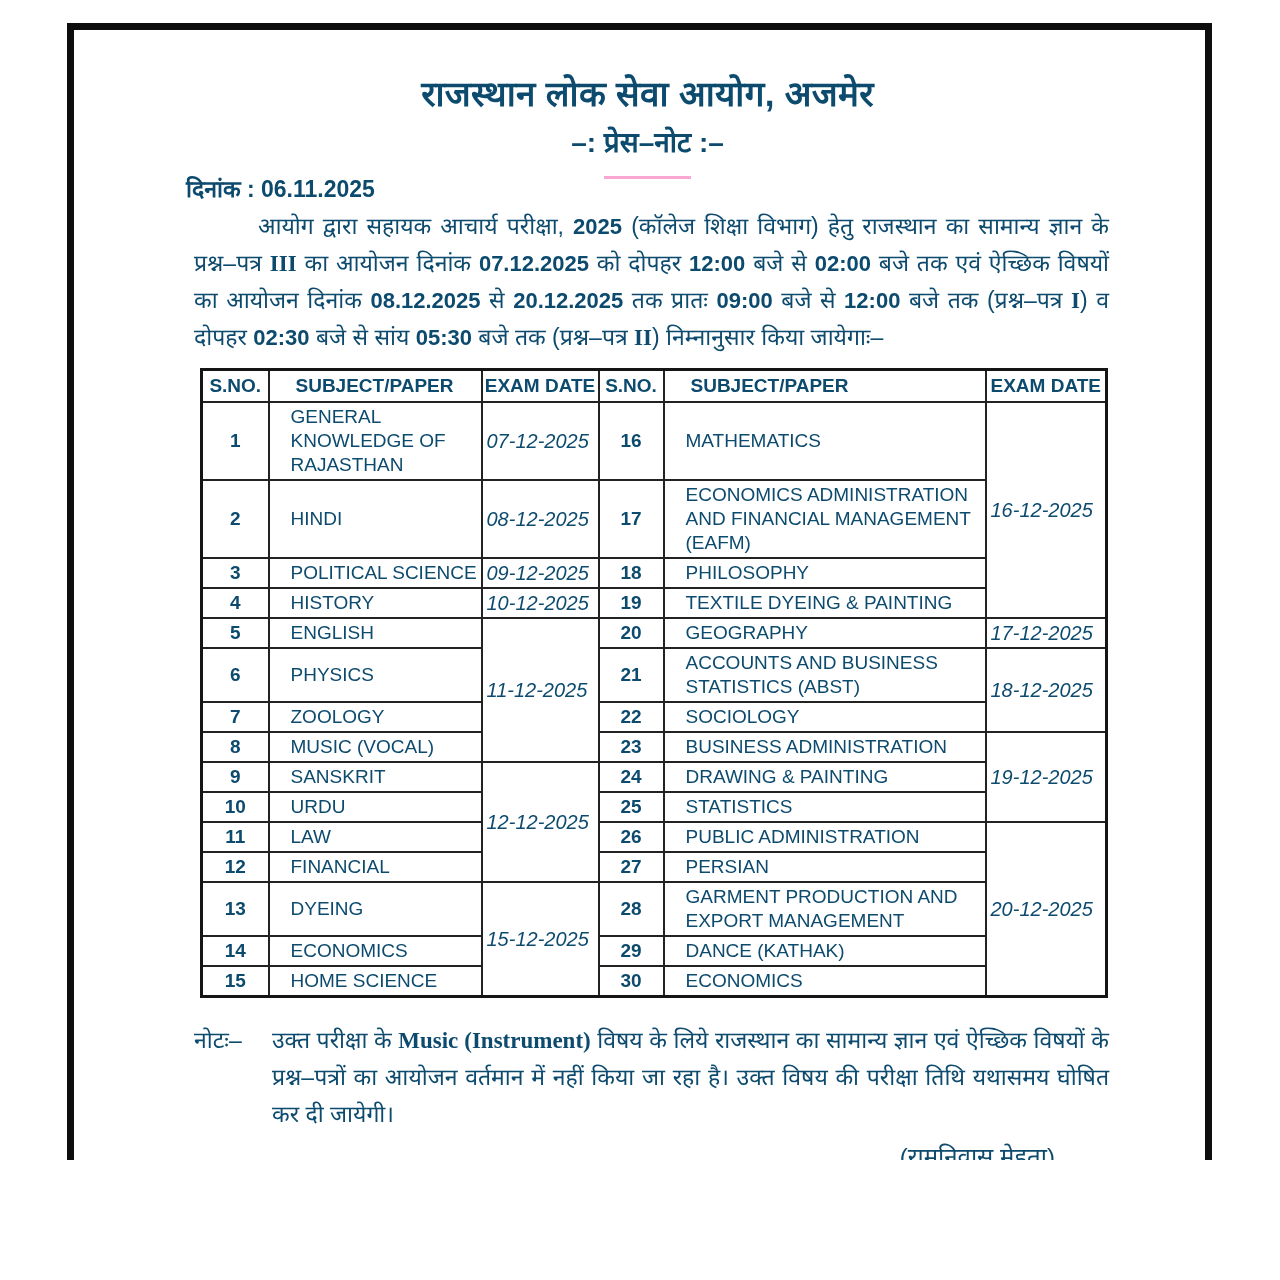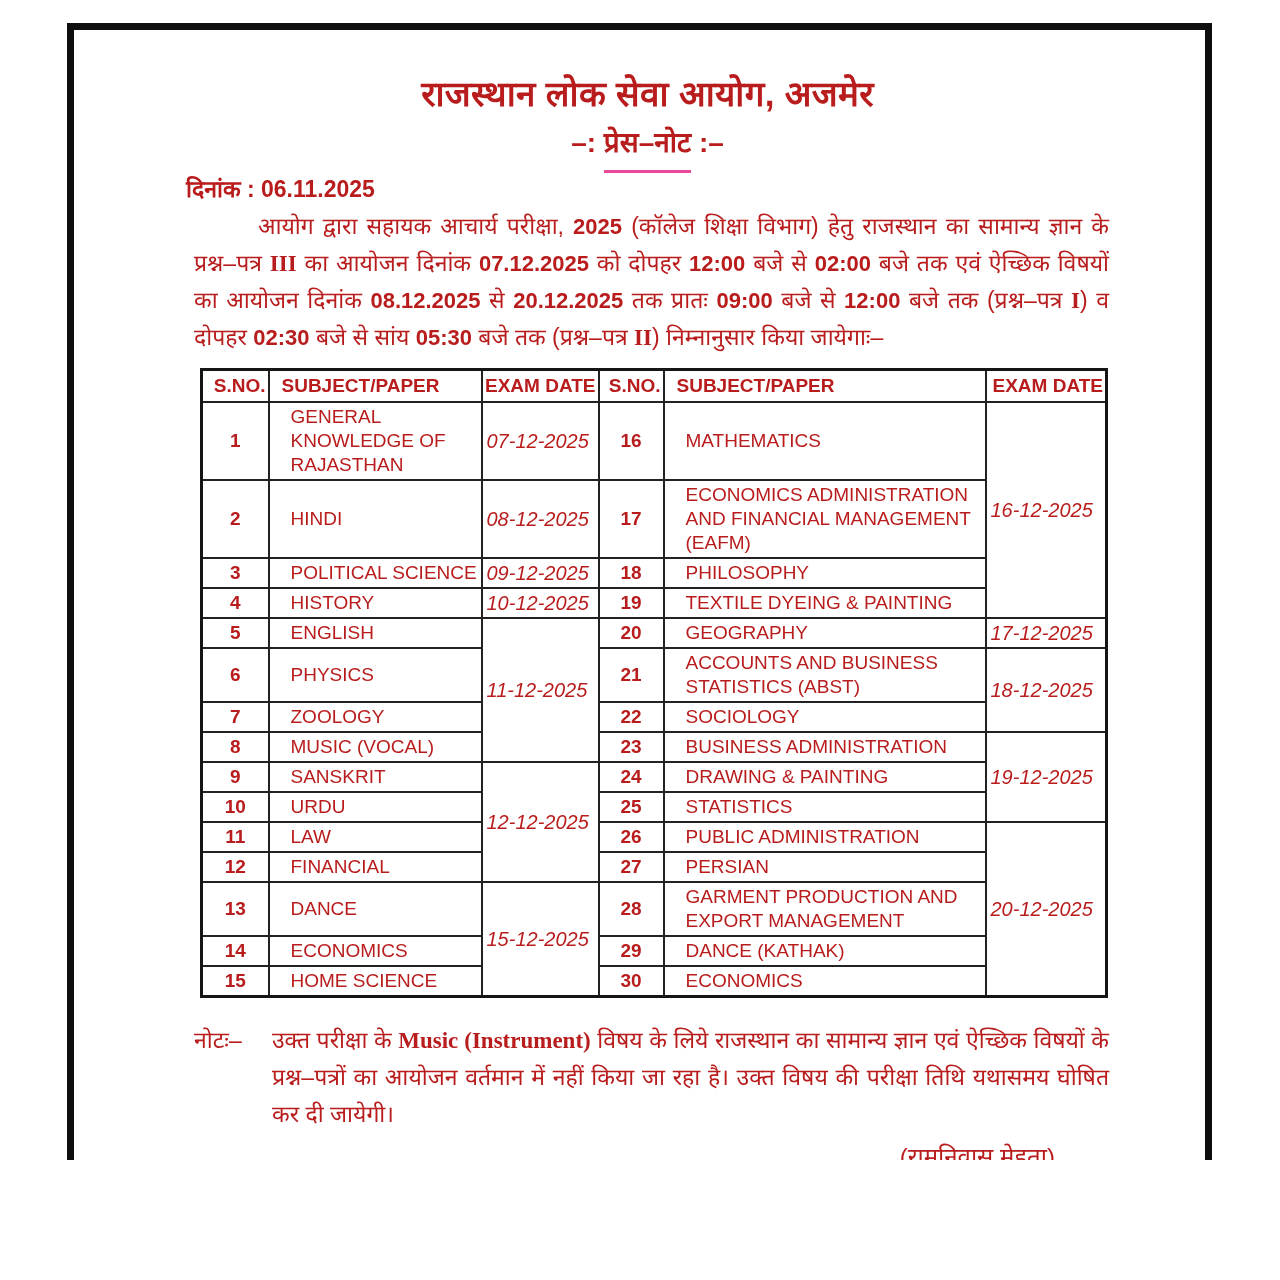--- a/index.html
+++ b/index.html
@@ -2,21 +2,21 @@
 <html><head>
 <meta charset="utf-8">
 <style>
   * { box-sizing: border-box; }
   html, body { margin: 0; padding: 0; background: #ffffff; }
   .canvas {
     position: relative;
     width: 1280px; height: 1160px;
     background: #ffffff;
     font-family: "Liberation Sans", sans-serif;
-    color: #b91c1c;
+    color: #0c4a6e;
     overflow: hidden;
   }
   .frame {
     position: absolute;
     left: 67px; top: 23px;
     width: 1145px; height: 1232px;
     border: 7px solid #0e0e0e;
     padding: 42px 96px 0 112px;
     background: #ffffff;
   }
@@ -28,22 +28,22 @@
     line-height: 44px;
   }
   .subtitle {
     text-align: center;
     font-size: 28px;
     font-weight: 700;
     margin-top: 8px;
     line-height: 38px;
   }
   .subtitle .ul {
-    border-bottom: 3px solid #ec4899;
-    padding-bottom: 12px;
+    border-bottom: 3px solid #f9a8d4;
+    padding-bottom: 18px;
   }
   .date-line {
     text-align: left;
     font-size: 23px;
     font-weight: 700;
     margin-top: 12px;
     padding-right: 14px;
     line-height: 30px;
   }
   .intro {
@@ -72,22 +72,22 @@
   .schedule col.w-subj2 { width: 322px; }
   .schedule col.w-date2 { width: 121px; }
   .schedule th, .schedule td {
     border: 2px solid #222222;
     padding: 2px 4px;
     font-size: 19px;
     line-height: 24px;
     vertical-align: middle;
     overflow: hidden;
   }
-  .schedule th { font-weight: 700; text-align: right; padding: 3px 2px; }
-  .schedule th.h-subj { text-align: left; padding-left: 12px; }
+  .schedule th { font-weight: 700; text-align: center; padding: 3px 2px; }
+  .schedule th.h-subj { text-align: left; padding-left: 26px; }
   .schedule td.c-no { text-align: center; font-weight: 700; }
   .schedule td.c-subj { text-align: left; padding-left: 21px; padding-right: 2px; }
   .schedule td.c-date { text-align: left; font-size: 20px; font-style: italic; }
 
   .note {
     position: relative;
     margin-top: 24px;
     padding-left: 86px;
     font-size: 23px;
     line-height: 37px;
@@ -221,21 +221,21 @@
           <td class="c-date" rowspan="5">20-12-2025</td>
         </tr>
         <tr>
           <td class="c-no">12</td>
           <td class="c-subj">FINANCIAL</td>
           <td class="c-no">27</td>
           <td class="c-subj">PERSIAN</td>
         </tr>
         <tr>
           <td class="c-no">13</td>
-          <td class="c-subj">DANCE</td>
+          <td class="c-subj">DYEING</td>
           <td class="c-date" rowspan="3">15-12-2025</td>
           <td class="c-no">28</td>
           <td class="c-subj">GARMENT PRODUCTION AND EXPORT MANAGEMENT</td>
         </tr>
         <tr>
           <td class="c-no">14</td>
           <td class="c-subj">ECONOMICS</td>
           <td class="c-no">29</td>
           <td class="c-subj">DANCE (KATHAK)</td>
         </tr>

